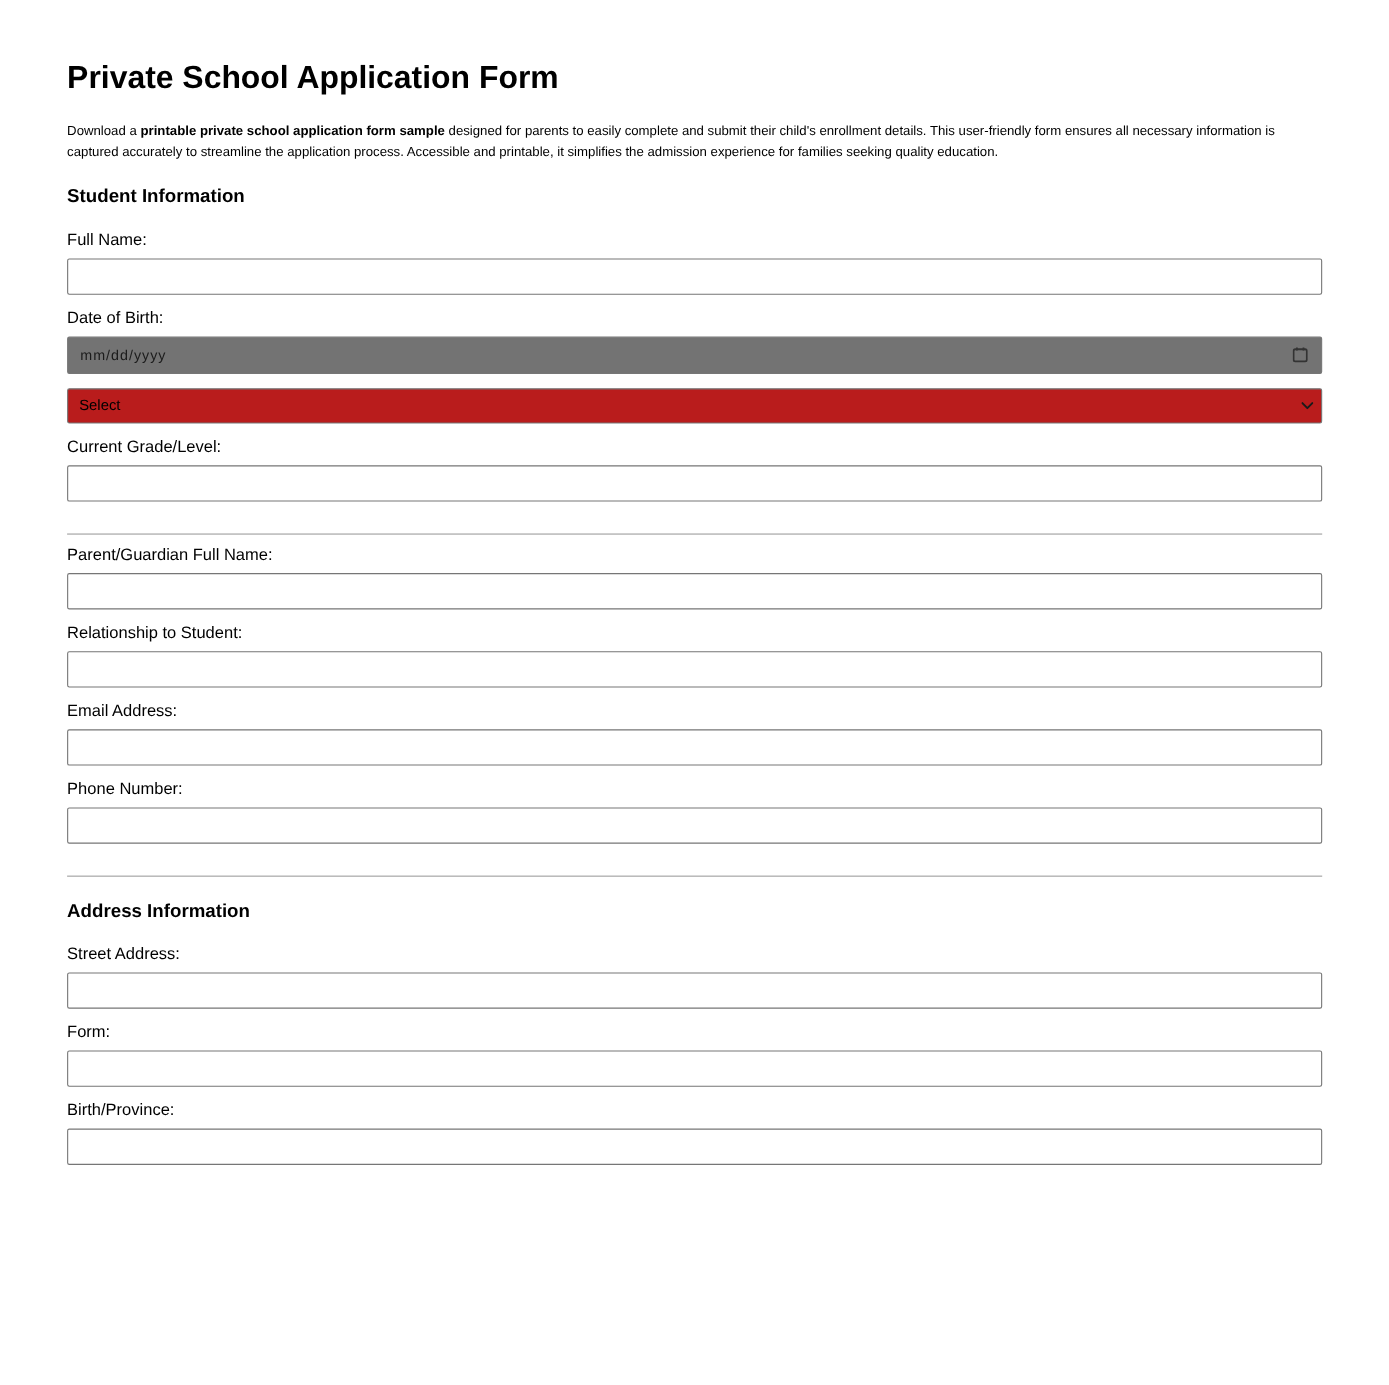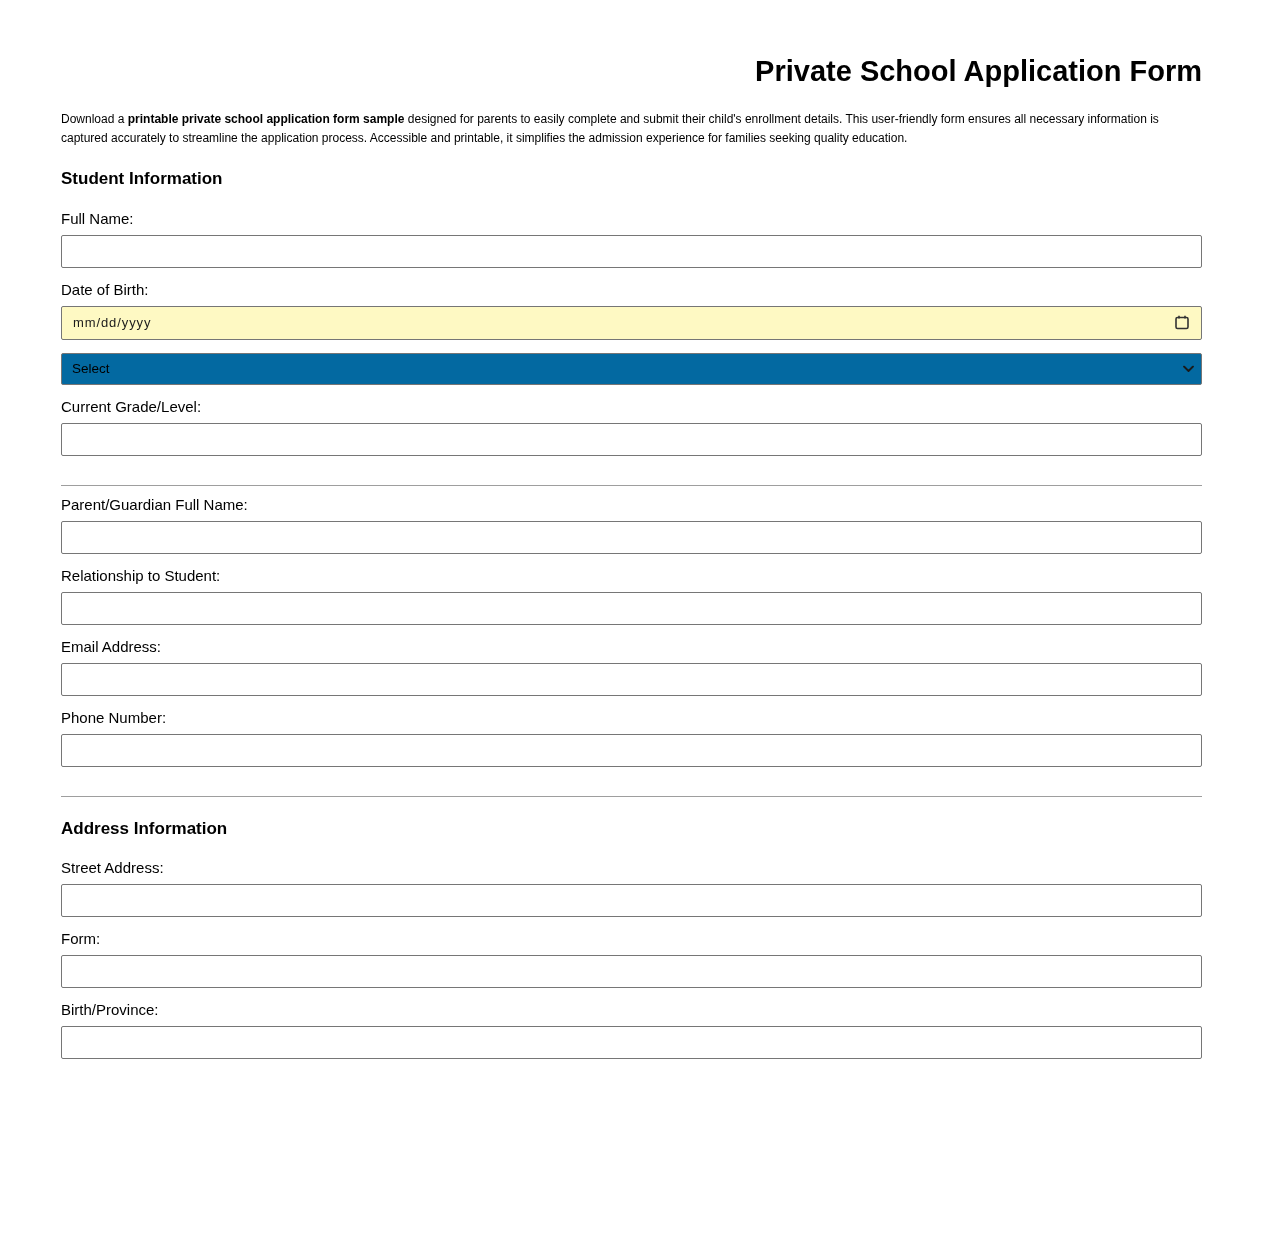--- a/index.html
+++ b/index.html
@@ -11,21 +11,21 @@
     font-family: "Liberation Sans", sans-serif;
   }
   .page {
     width: 1263px;
     padding: 0 61px;
     margin: 0 auto;
   }
   h1.page-title {
     font-size: 29px;
     font-weight: bold;
-    text-align: right;
+    text-align: left;
     margin: 55px 0 0 0;
     line-height: 1.15;
   }
   p.intro {
     font-size: 12px;
     line-height: 18.5px;
     margin: 22px 0 0 0;
   }
   p.intro b { font-weight: bold; }
   h2.section-heading {
@@ -57,21 +57,21 @@
   
   .date-input {
     display: flex;
     align-items: center;
     justify-content: space-between;
     width: 100%;
     height: 34px;
     border: 1px solid #767676;
     border-radius: 2px;
     padding: 0 11px;
-    background: #fef9c3;
+    background: #737373;
     cursor: default;
   }
   .date-placeholder {
     font-size: 13px;
     letter-spacing: 0.9px;
     color: #1b1b1b;
   }
   .calendar-btn {
     display: inline-flex;
     align-items: center;
@@ -85,21 +85,21 @@
   select.select-input {
     appearance: none;
     -webkit-appearance: none;
     width: 100%;
     height: 32px;
     border: 1px solid #767676;
     border-radius: 2px;
     padding: 0 26px 0 10px;
     font-family: "Liberation Sans", sans-serif;
     font-size: 13.5px;
-    background: #0369a1;
+    background: #b91c1c;
     color: #000000;
     outline: none;
   }
   .chevron {
     position: absolute;
     right: 8px;
     top: 50%;
     transform: translateY(-50%);
     pointer-events: none;
     display: inline-flex;

